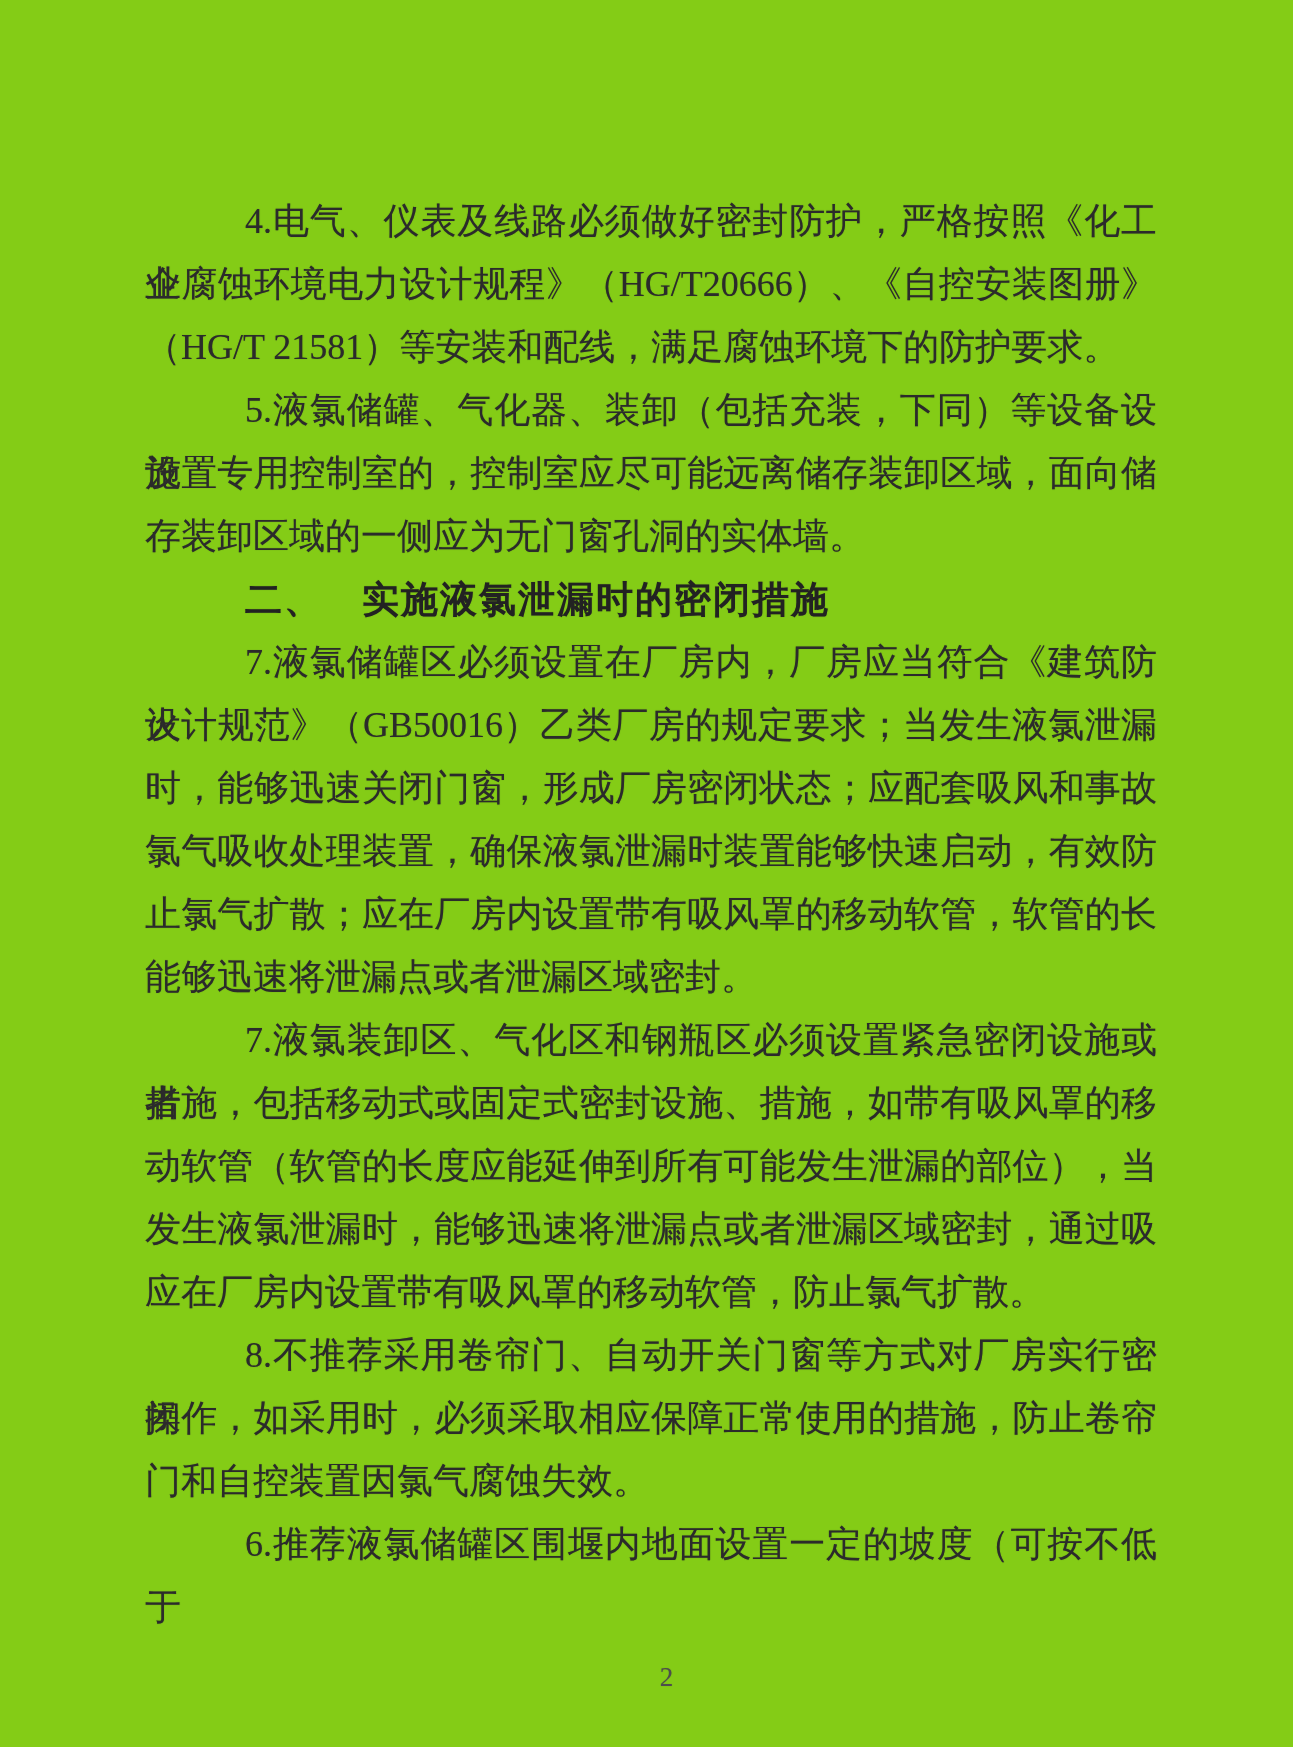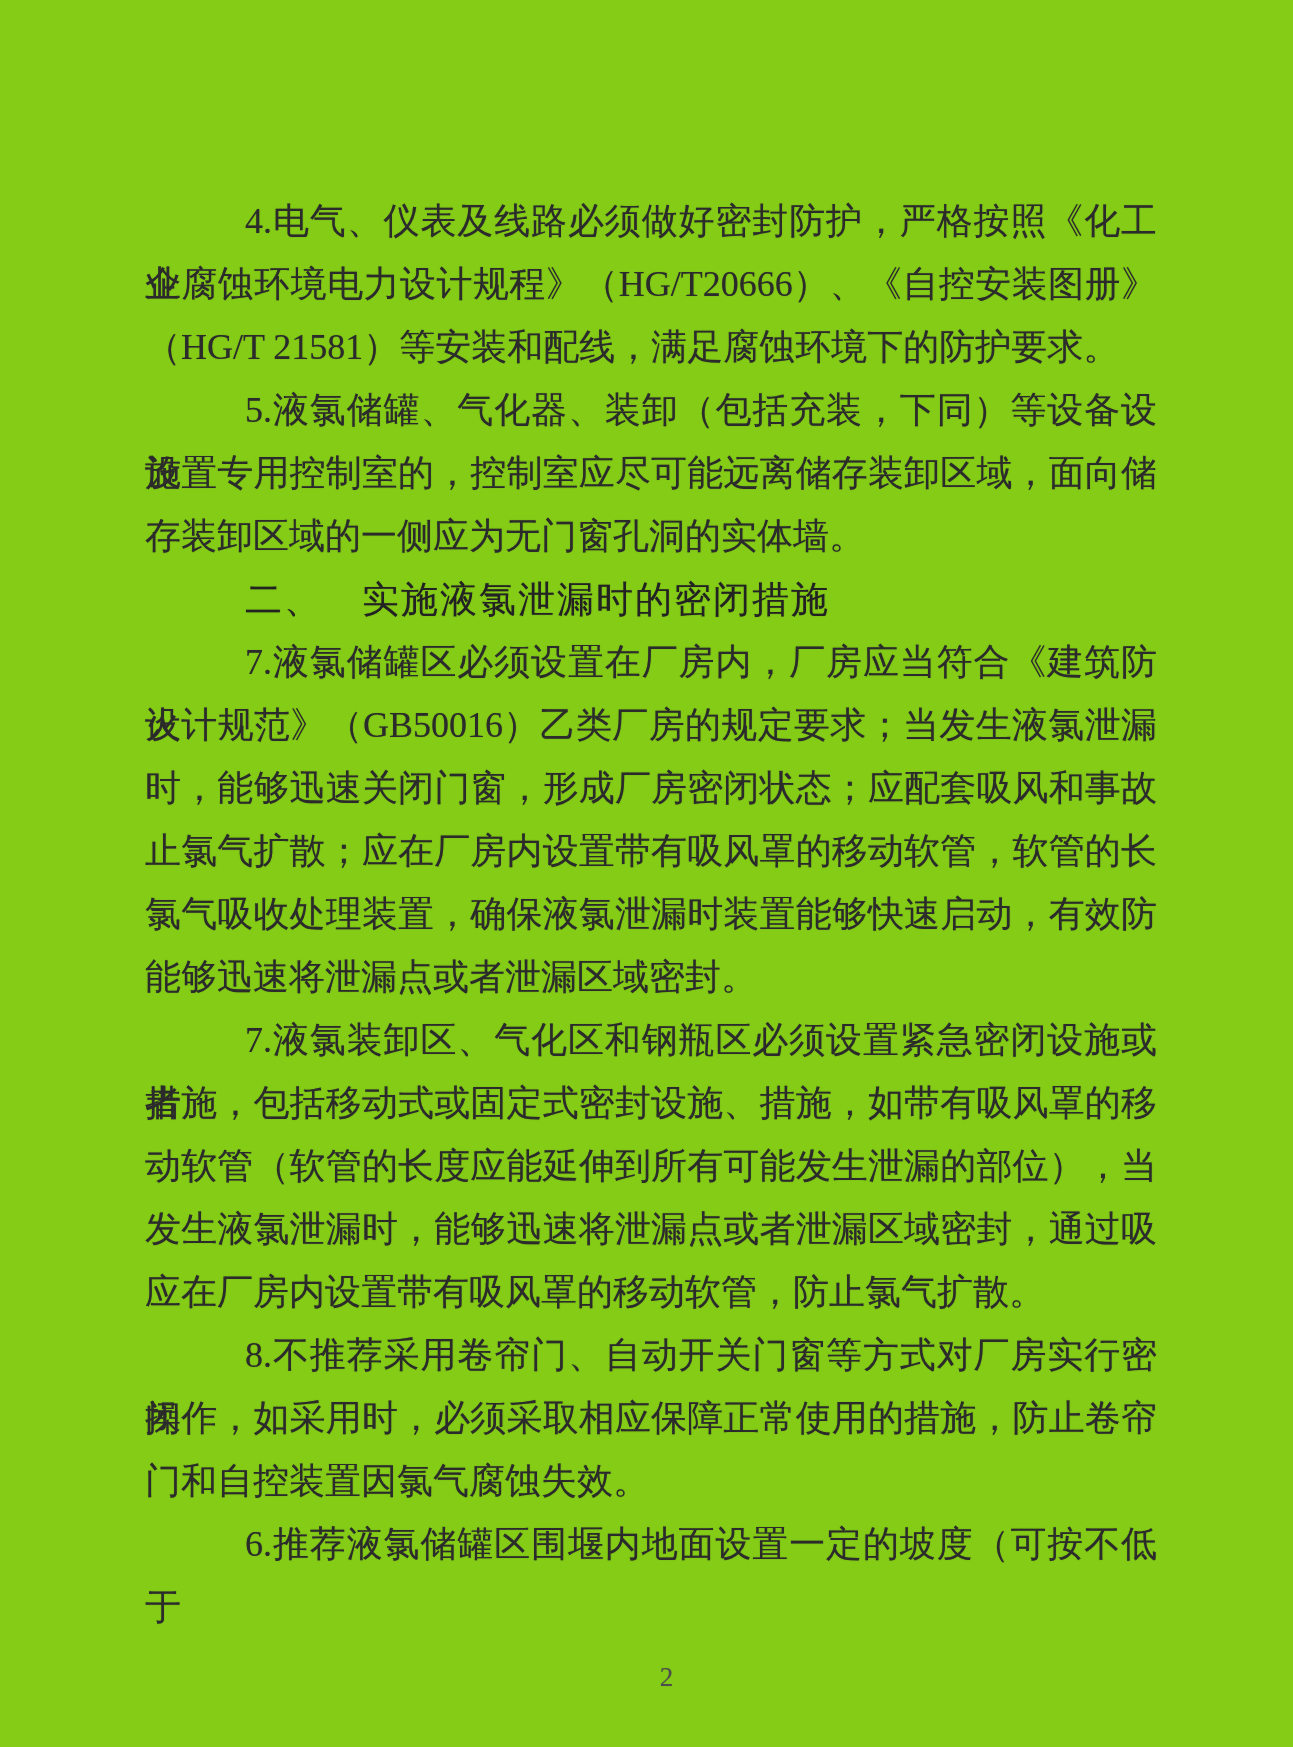--- a/index.html
+++ b/index.html
@@ -32,21 +32,21 @@
   }
   .line.just {
     white-space: normal;
     text-align: justify;
     text-align-last: justify;
   }
   .line.indent {
     text-indent: 100px;
   }
   .line.heading {
-    font-weight: normal;
+    font-weight: bold;
     font-size: 37px;
     letter-spacing: 2px;
     color: #222;
   }
   .page-number {
     position: absolute;
     top: 1662px;
     left: 0;
     width: 100%;
     text-align: center;
@@ -65,22 +65,22 @@
       <div class="line indent just">4.电气、仪表及线路必须做好密封防护，严格按照《化工企</div>
       <div class="line just">业腐蚀环境电力设计规程》（HG/T20666）、《自控安装图册》</div>
       <div class="line">（HG/T 21581）等安装和配线，满足腐蚀环境下的防护要求。</div>
       <div class="line indent just">5.液氯储罐、气化器、装卸（包括充装，下同）等设备设施</div>
       <div class="line just">设置专用控制室的，控制室应尽可能远离储存装卸区域，面向储</div>
       <div class="line">存装卸区域的一侧应为无门窗孔洞的实体墙。</div>
       <div class="line indent heading">二、　实施液氯泄漏时的密闭措施</div>
       <div class="line indent just">7.液氯储罐区必须设置在厂房内，厂房应当符合《建筑防火</div>
       <div class="line just">设计规范》（GB50016）乙类厂房的规定要求；当发生液氯泄漏</div>
       <div class="line just">时，能够迅速关闭门窗，形成厂房密闭状态；应配套吸风和事故</div>
+      <div class="line just">氯气吸收处理装置，确保液氯泄漏时装置能够快速启动，有效防</div>
       <div class="line just">止氯气扩散；应在厂房内设置带有吸风罩的移动软管，软管的长</div>
-      <div class="line just">氯气吸收处理装置，确保液氯泄漏时装置能够快速启动，有效防</div>
       <div class="line">能够迅速将泄漏点或者泄漏区域密封。</div>
       <div class="line indent just">7.液氯装卸区、气化区和钢瓶区必须设置紧急密闭设施或者</div>
       <div class="line just">措施，包括移动式或固定式密封设施、措施，如带有吸风罩的移</div>
       <div class="line just">动软管（软管的长度应能延伸到所有可能发生泄漏的部位），当</div>
       <div class="line just">发生液氯泄漏时，能够迅速将泄漏点或者泄漏区域密封，通过吸</div>
       <div class="line">应在厂房内设置带有吸风罩的移动软管，防止氯气扩散。</div>
       <div class="line indent just">8.不推荐采用卷帘门、自动开关门窗等方式对厂房实行密闭</div>
       <div class="line just">操作，如采用时，必须采取相应保障正常使用的措施，防止卷帘</div>
       <div class="line">门和自控装置因氯气腐蚀失效。</div>
       <div class="line indent just">6.推荐液氯储罐区围堰内地面设置一定的坡度（可按不低于</div>

